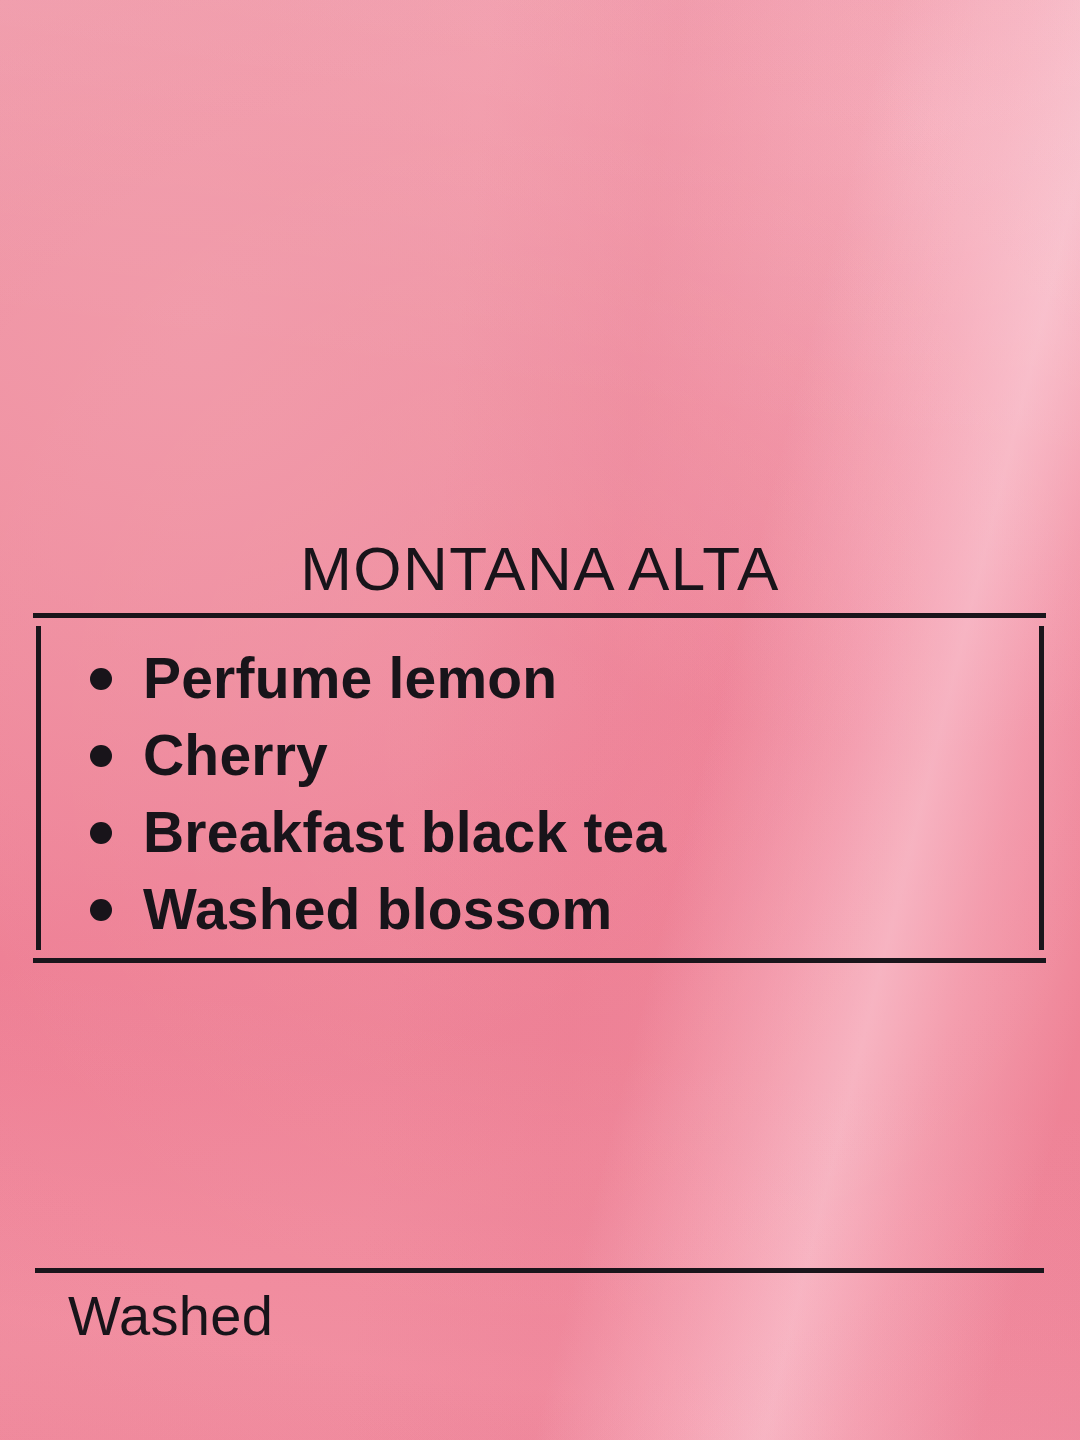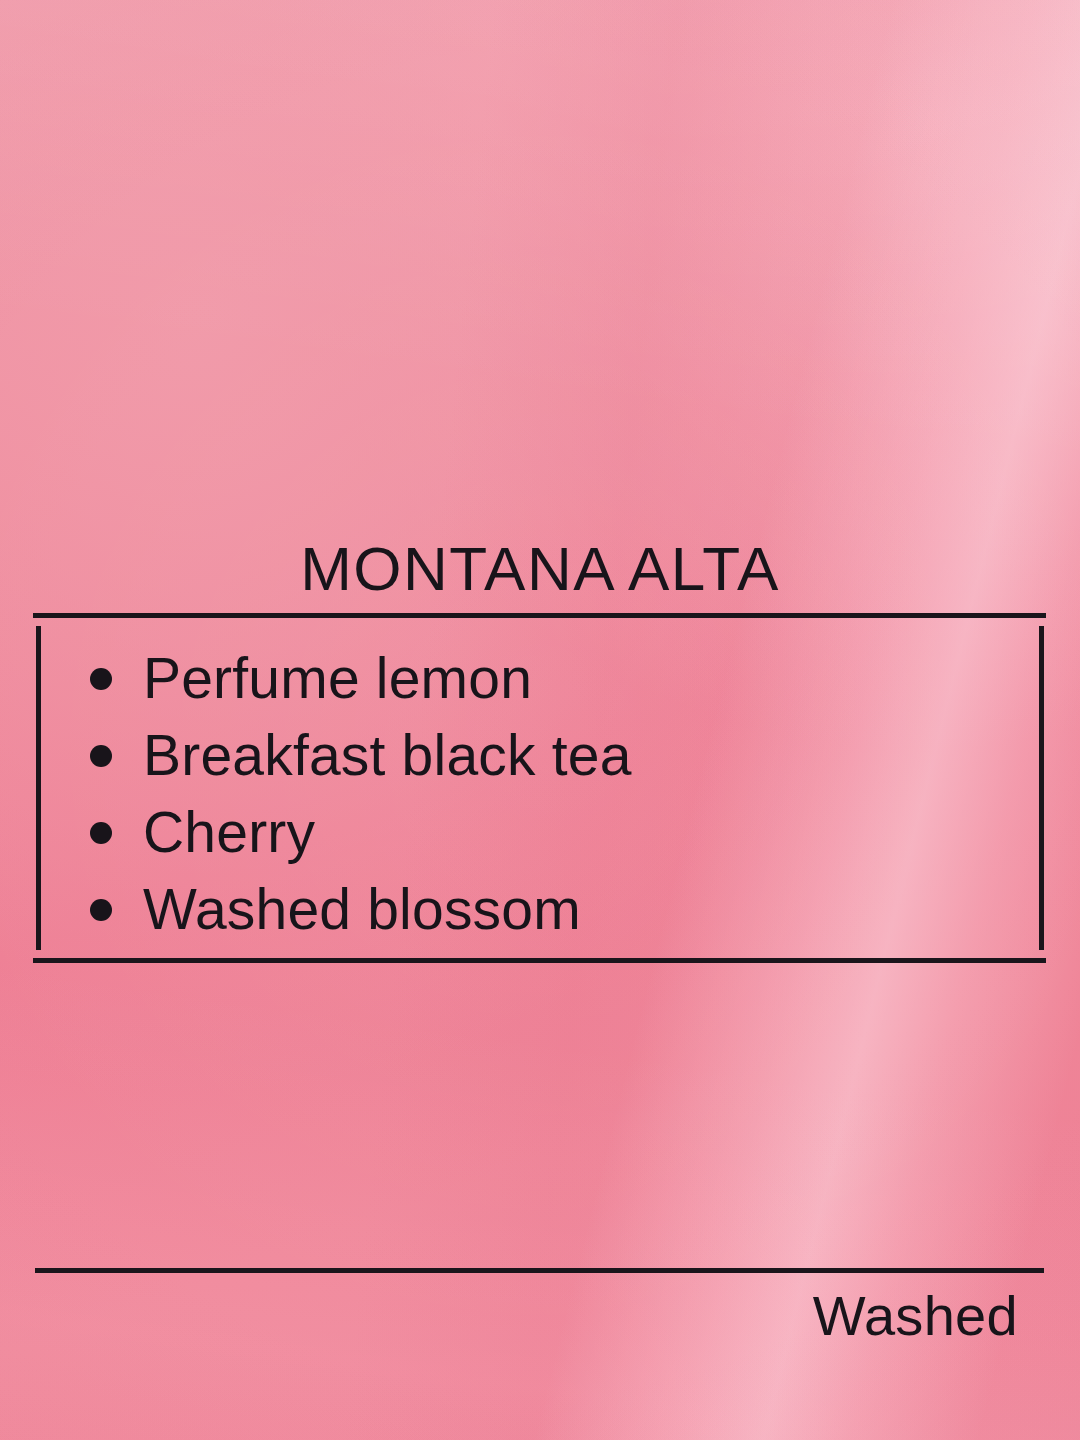--- a/index.html
+++ b/index.html
@@ -127,21 +127,21 @@
     margin: 0;
     padding: 22px 0 0 0;
   }
 
   .note-item {
     position: relative;
     height: 77px;
     line-height: 77px;
     padding-left: 110px;
     font-size: 57px;
-    font-weight: 400;
+    font-weight: 700;
     letter-spacing: 0.2px;
     color: #18141a;
     white-space: nowrap;
   }
 
   .note-bullet {
     position: absolute;
     left: 57px;
     top: 50%;
     margin-top: -11px;
@@ -161,21 +161,21 @@
     background: #1a151b;
   }
 
   #footer {
     position: absolute;
     left: 68px;
     right: 62px;
     top: 1284px;
     display: flex;
     align-items: baseline;
-    justify-content: flex-end;
+    justify-content: flex-start;
   }
 
   .footer-text {
     font-size: 56px;
     font-weight: 400;
     line-height: 1.15;
     letter-spacing: 0.3px;
     color: #18141a;
   }
 </style>
@@ -197,26 +197,26 @@
     <div id="notes-box">
       <ul id="notes-list">
 
         <li class="note-item">
           <span class="note-bullet"></span>
           <span class="note-label">Perfume lemon</span>
         </li>
 
         <li class="note-item">
           <span class="note-bullet"></span>
+          <span class="note-label">Cherry</span>
+        </li>
+
+        <li class="note-item">
+          <span class="note-bullet"></span>
           <span class="note-label">Breakfast black tea</span>
-        </li>
-
-        <li class="note-item">
-          <span class="note-bullet"></span>
-          <span class="note-label">Cherry</span>
         </li>
 
         <li class="note-item">
           <span class="note-bullet"></span>
           <span class="note-label">Washed blossom</span>
         </li>
 
       </ul>
     </div>
 

